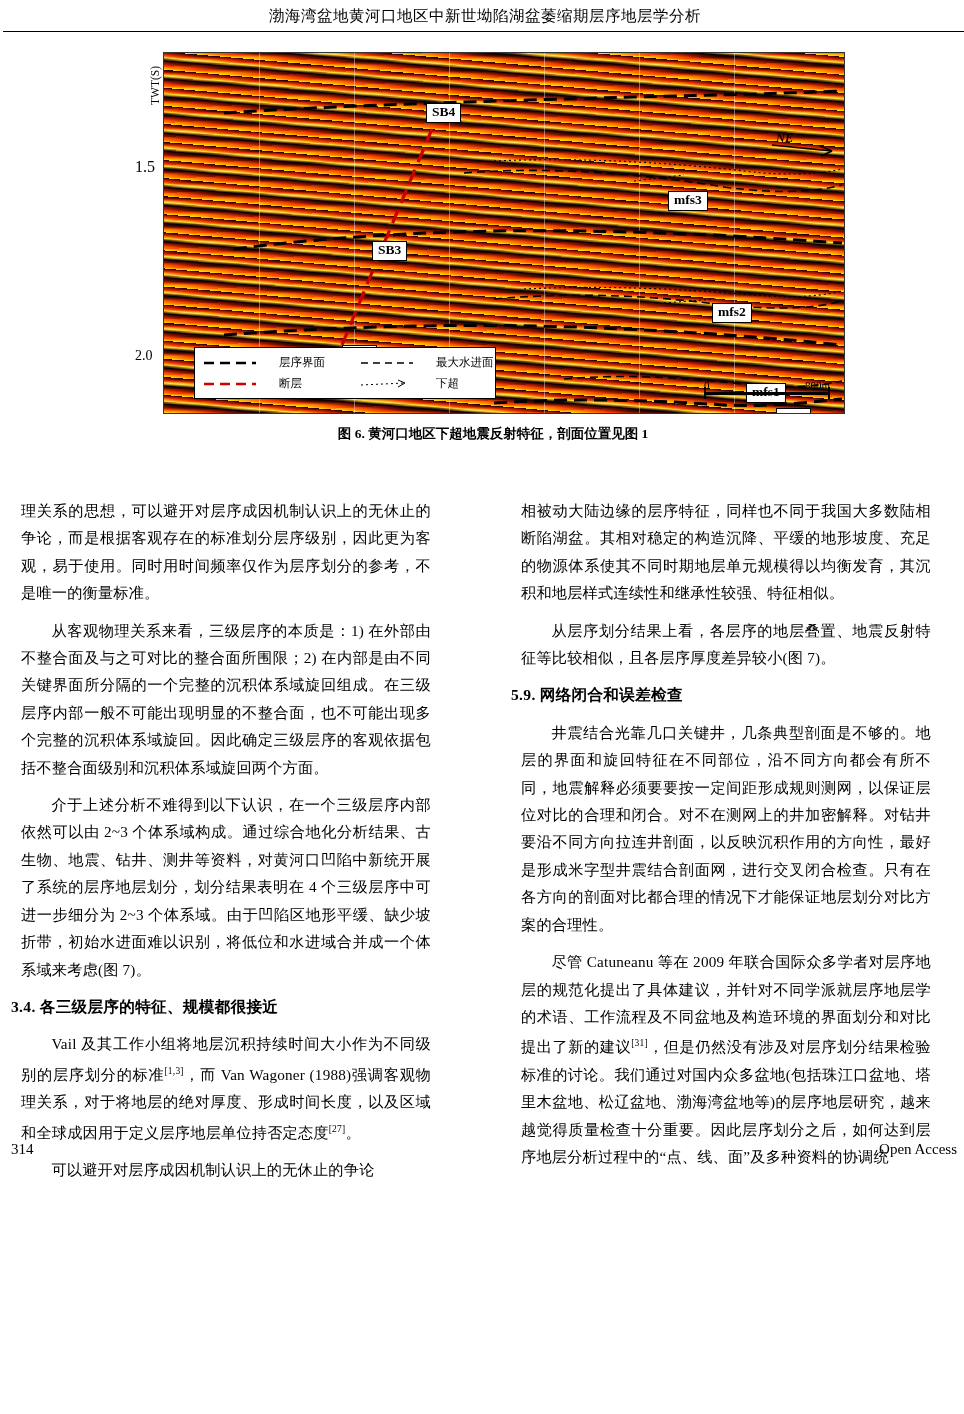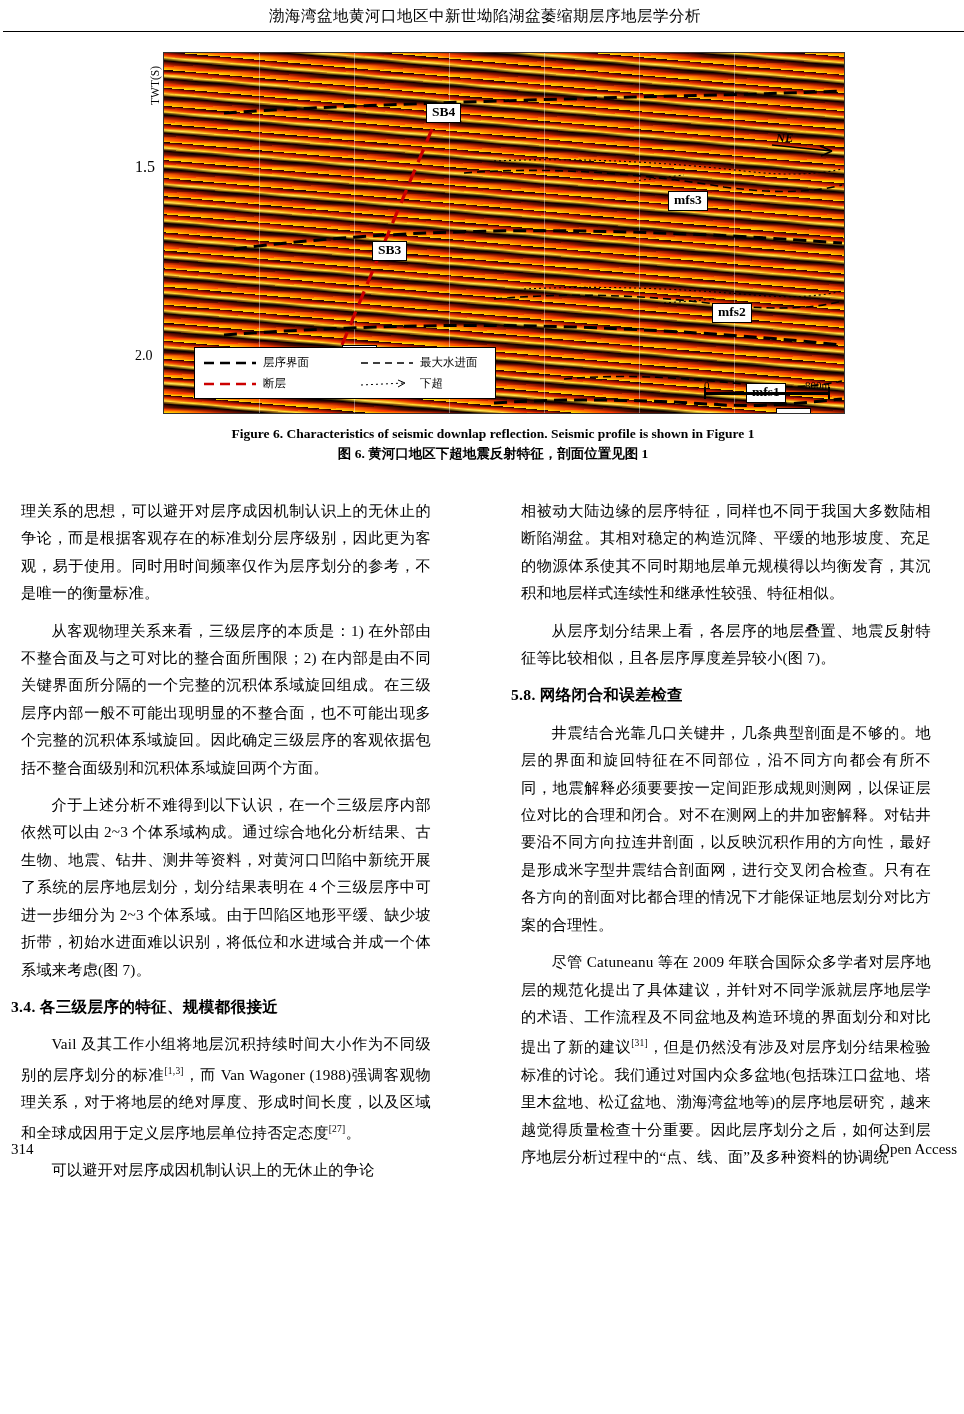--- a/index.html
+++ b/index.html
@@ -165,21 +165,21 @@
     height: 50px;
     background: #ffffff;
     border: 1.2px solid #000;
     font-size: 11.5px;
     font-family: "Liberation Serif", serif;
   }
   .legend-row {
     position: absolute;
     display: flex;
     align-items: center;
-    gap: 6px;
+    gap: 22px;
   }
   .legend-key {
     width: 54px;
     height: 12px;
     position: relative;
   }
   .legend-text { font-size: 11.5px; }
 
   
   .scalebar {
@@ -363,35 +363,34 @@
     <div class="scalebar">
       <span style="position:absolute; left:0; top:0;">0</span>
       <span style="position:absolute; right:0; top:0;">800m</span>
       <span class="bar"></span>
       <span class="tick" style="left:0;"></span>
       <span class="tick" style="left:124px;"></span>
     </div>
   </div>
 
   <div class="caption">
-    <div>Figure 6. Characteristics of seismic downlap reflection. Seismic profile is shown in Figure 1</div>
     <div class="cn">图 6. 黄河口地区下超地震反射特征，剖面位置见图 1</div>
   </div>
 
   <div class="col col-left" id="col-left">
       <p class="noindent">理关系的思想，可以避开对层序成因机制认识上的无休止的争论，而是根据客观存在的标准划分层序级别，因此更为客观，易于使用。同时用时间频率仅作为层序划分的参考，不是唯一的衡量标准。</p>
       <p>从客观物理关系来看，三级层序的本质是：1) 在外部由不整合面及与之可对比的整合面所围限；2) 在内部是由不同关键界面所分隔的一个完整的沉积体系域旋回组成。在三级层序内部一般不可能出现明显的不整合面，也不可能出现多个完整的沉积体系域旋回。因此确定三级层序的客观依据包括不整合面级别和沉积体系域旋回两个方面。</p>
       <p>介于上述分析不难得到以下认识，在一个三级层序内部依然可以由 2~3 个体系域构成。通过综合地化分析结果、古生物、地震、钻井、测井等资料，对黄河口凹陷中新统开展了系统的层序地层划分，划分结果表明在 4 个三级层序中可进一步细分为 2~3 个体系域。由于凹陷区地形平缓、缺少坡折带，初始水进面难以识别，将低位和水进域合并成一个体系域来考虑(图 7)。</p>
       <h3>3.4.  各三级层序的特征、规模都很接近</h3>
       <p>Vail 及其工作小组将地层沉积持续时间大小作为不同级别的层序划分的标准<sup>[1,3]</sup>，而 Van Wagoner (1988)强调客观物理关系，对于将地层的绝对厚度、形成时间长度，以及区域和全球成因用于定义层序地层单位持否定态度<sup>[27]</sup>。</p>
       <p>可以避开对层序成因机制认识上的无休止的争论</p>
     </div>
   <div class="col col-right" id="col-right">
       <p class="noindent">相被动大陆边缘的层序特征，同样也不同于我国大多数陆相断陷湖盆。其相对稳定的构造沉降、平缓的地形坡度、充足的物源体系使其不同时期地层单元规模得以均衡发育，其沉积和地层样式连续性和继承性较强、特征相似。</p>
       <p>从层序划分结果上看，各层序的地层叠置、地震反射特征等比较相似，且各层序厚度差异较小(图 7)。</p>
-      <h3>5.8.  网络闭合和误差检查</h3>
+      <h3>5.9.  网络闭合和误差检查</h3>
       <p>井震结合光靠几口关键井，几条典型剖面是不够的。地层的界面和旋回特征在不同部位，沿不同方向都会有所不同，地震解释必须要要按一定间距形成规则测网，以保证层位对比的合理和闭合。对不在测网上的井加密解释。对钻井要沿不同方向拉连井剖面，以反映沉积作用的方向性，最好是形成米字型井震结合剖面网，进行交叉闭合检查。只有在各方向的剖面对比都合理的情况下才能保证地层划分对比方案的合理性。</p>
       <p>尽管 Catuneanu 等在 2009 年联合国际众多学者对层序地层的规范化提出了具体建议，并针对不同学派就层序地层学的术语、工作流程及不同盆地及构造环境的界面划分和对比提出了新的建议<sup>[31]</sup>，但是仍然没有涉及对层序划分结果检验标准的讨论。我们通过对国内众多盆地(包括珠江口盆地、塔里木盆地、松辽盆地、渤海湾盆地等)的层序地层研究，越来越觉得质量检查十分重要。因此层序划分之后，如何达到层序地层分析过程中的“点、线、面”及多种资料的协调统</p>
     </div>
 
   <div class="footer-left">314</div>
   <div class="footer-right">Open Access</div>
 </div>
 
 </body></html>

